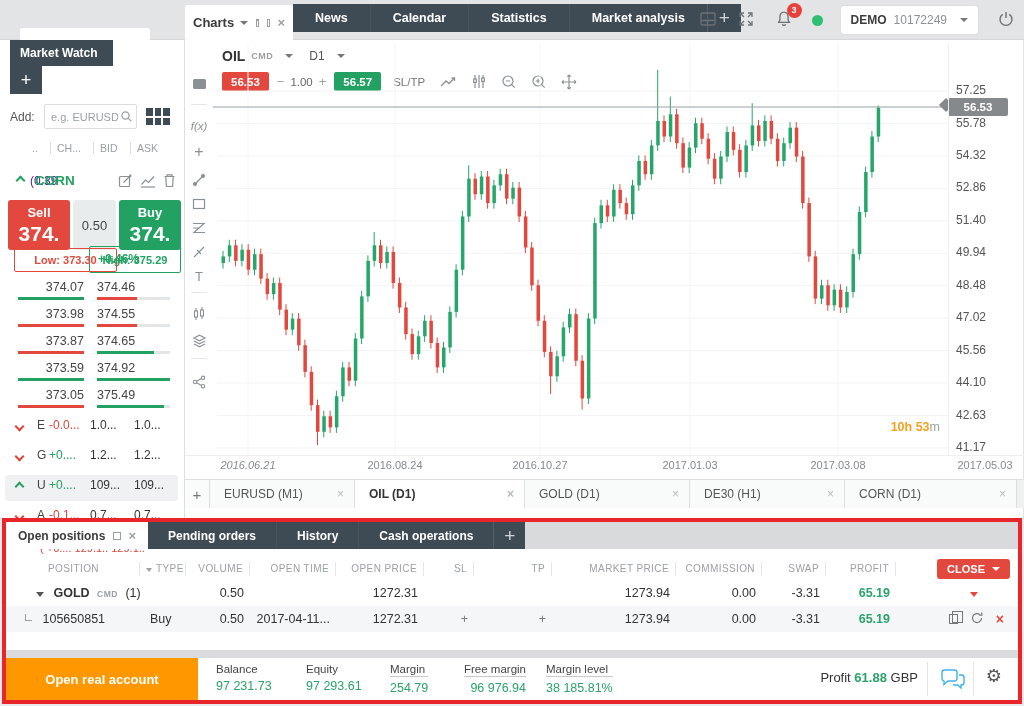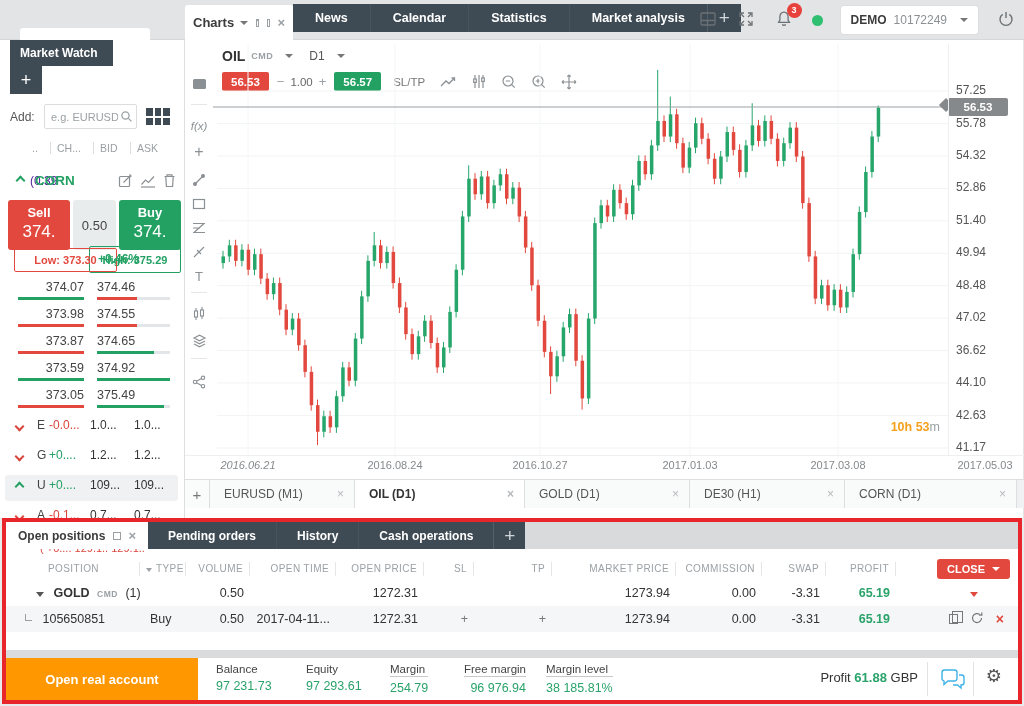--- a/index.html
+++ b/index.html
@@ -51,21 +51,21 @@
   .cv.down{transform:rotate(45deg);}
   .cv.green{border-color:#23a163;}
   .cv.red{border-color:#d9453b;}
   .corn-ghost{position:absolute;left:30px;top:4px;color:#4c1d95;font-size:12px;}
   .corn-sym{position:absolute;left:35px;top:3px;color:#23a163;font-weight:bold;font-size:13.5px;}
   .mw-row-ic{position:absolute;top:3px;color:#8b9094;}
   .sell-box,.buy-box{position:absolute;top:160px;width:62px;height:50px;border-radius:3px;color:#fff;text-align:center;overflow:hidden;}
   .sell-box{left:8px;background:#e2483d;}
   .buy-box{left:119px;background:#23a163;}
   .sb-label{font-size:13px;font-weight:bold;margin-top:5px;}
-  .sb-price{font-size:17px;font-weight:normal;margin-top:2px;white-space:nowrap;}
+  .sb-price{font-size:21px;font-weight:bold;margin-top:2px;white-space:nowrap;}
   .vol-box{position:absolute;left:73px;top:160px;width:43px;height:50px;background:#e9ecec;border-radius:3px;
            display:flex;align-items:center;justify-content:center;font-size:13px;color:#444;}
   .low-box{position:absolute;left:14px;top:208px;width:103px;height:24px;border:1px solid #e2483d;border-radius:2px;
            display:flex;align-items:center;justify-content:center;color:#e2483d;font-weight:bold;font-size:11px;background:transparent;z-index:3;}
   .high-box{position:absolute;left:89px;top:206px;width:92px;height:27px;border:1px solid #23a163;border-radius:2px;
            display:flex;align-items:center;justify-content:center;color:#23a163;font-weight:bold;font-size:11px;z-index:2;}
   .chg-ghost{position:absolute;left:98px;top:212px;color:#23a163;font-weight:bold;font-size:12px;z-index:4;}
   .lrow{position:absolute;left:0;width:185px;height:27px;}
   .lbid{position:absolute;left:18px;top:0;width:66px;text-align:right;font-size:12.5px;color:#444;}
   .lask{position:absolute;left:97px;top:0;font-size:12.5px;color:#444;}
@@ -743,21 +743,21 @@
       </svg>
     <div class="y-axis" id="y-axis">
         <div class="ylab" style="top: 43.016px;">57.25</div>
         <div class="ylab" style="top: 75.65px;">55.78</div>
         <div class="ylab" style="top: 108.062px;">54.32</div>
         <div class="ylab" style="top: 140.474px;">52.86</div>
         <div class="ylab" style="top: 172.886px;">51.40</div>
         <div class="ylab" style="top: 205.298px;">49.94</div>
         <div class="ylab" style="top: 237.71px;">48.48</div>
         <div class="ylab" style="top: 270.122px;">47.02</div>
-        <div class="ylab" style="top: 302.534px;">36.62</div>
+        <div class="ylab" style="top: 302.534px;">45.56</div>
         <div class="ylab" style="top: 334.946px;">44.10</div>
         <div class="ylab" style="top: 367.58px;">42.63</div>
         <div class="ylab" style="top: 399.992px;">41.17</div>
       </div>
     <div class="ytag">56.53</div>
     <div class="countdown">
       <b>10h 53</b><span>m</span>
     </div>
     <div class="x-axis" id="x-axis">
         <div class="xlab" style="left: 18px; font-style: italic;">2016.06.21</div>

